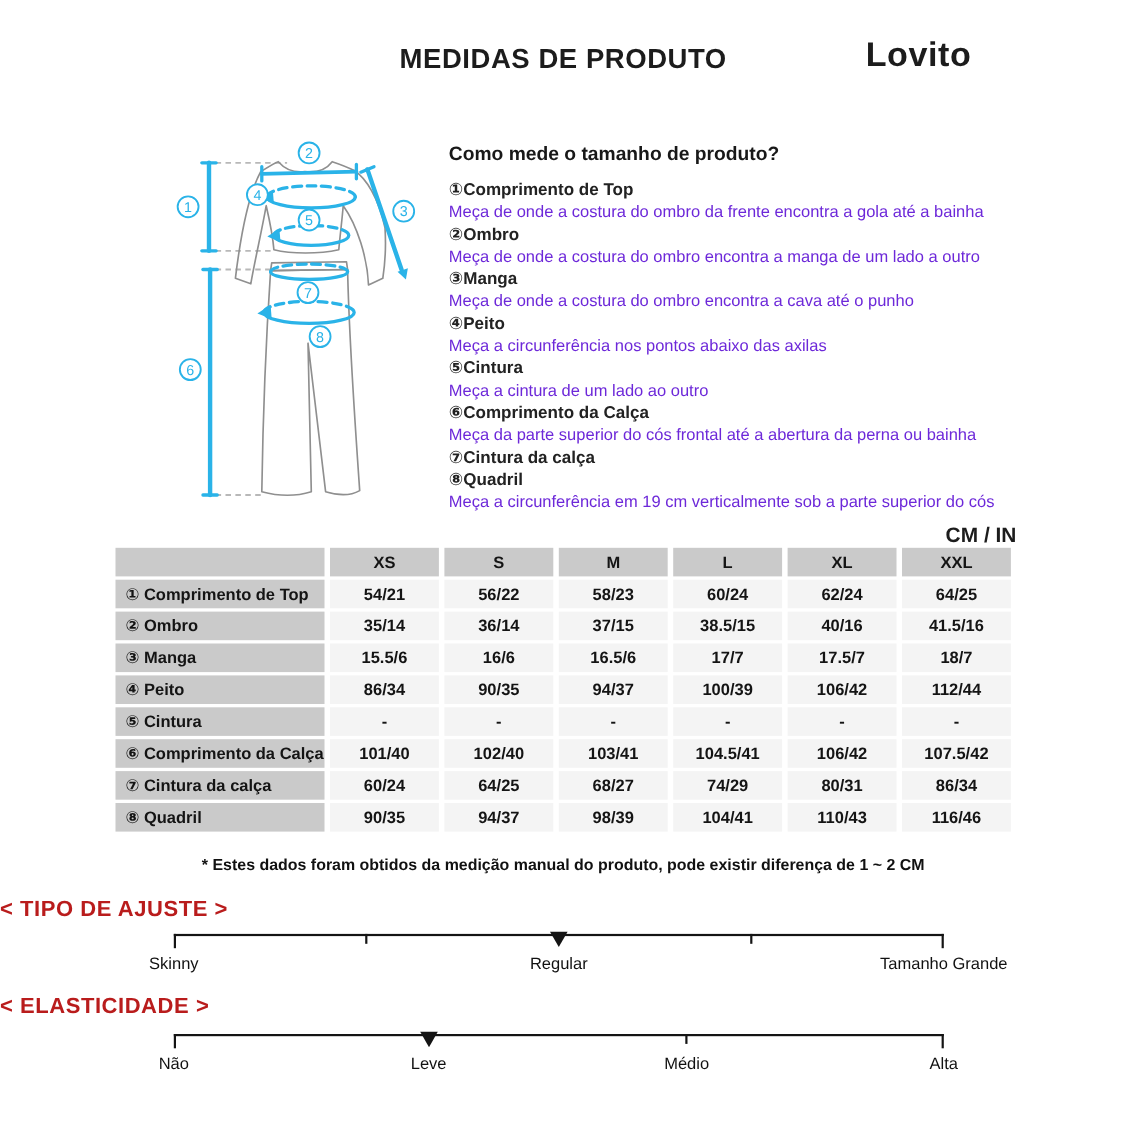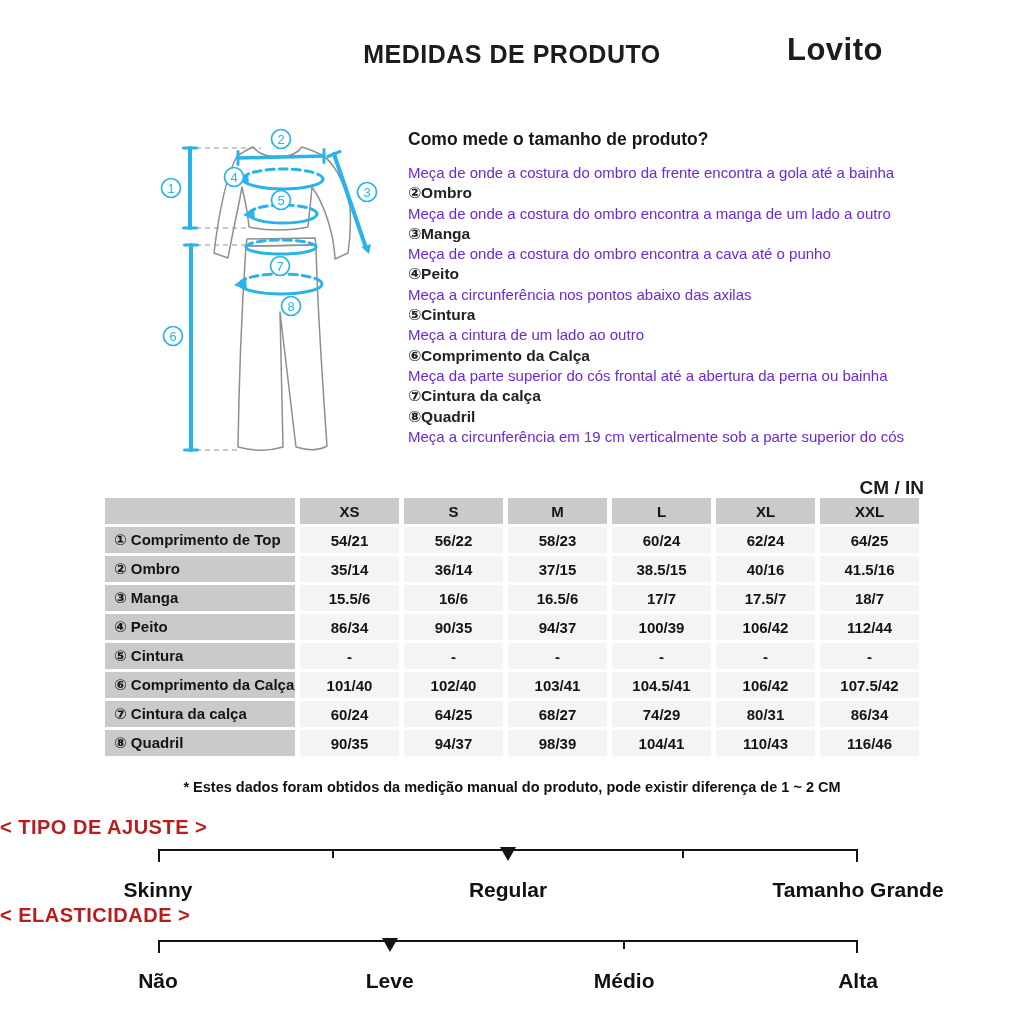--- a/index.html
+++ b/index.html
@@ -41,21 +41,21 @@
   .fit-title{top:816px;}
   .ela-title{top:904px;}
   .scale{left:158px;width:700px;height:2px;background:#141414;}
   .fit-scale{top:849px;}
   .ela-scale{top:940px;}
   .cap{position:absolute;width:2px;height:13px;top:0;background:#141414;}
   .cap.left{left:0;} .cap.right{right:0;}
   .tick{position:absolute;width:2px;height:9px;top:0;background:#141414;transform:translateX(-50%);}
   .marker{position:absolute;width:0;height:0;top:-2px;transform:translateX(-50%);
           border-left:8px solid transparent;border-right:8px solid transparent;border-top:14px solid #141414;}
-  .slabel{position:absolute;top:29px;transform:translateX(-50%);font-size:21px;font-weight:bold;white-space:nowrap;color:#111;}
+  .slabel{position:absolute;top:19px;transform:translateX(-50%);font-size:15px;font-weight:normal;white-space:nowrap;color:#111;}
 </style>
 </head>
 <body>
 
 <div class="abs page-title">MEDIDAS DE PRODUTO</div>
 <div class="abs brand-logo">Lovito</div>
 
 <svg class="abs diagram" width="250" height="345" viewBox="0 0 250 345" xmlns="http://www.w3.org/2000/svg">
 
   <path class="dash" d="M46 23 H111"></path>
@@ -167,20 +167,21 @@
     </g>
   <g>
       <circle class="cdot" cx="141" cy="181" r="9.5"></circle>
       <text class="cnum" x="141" y="185.5">8</text>
     </g>
 </svg>
 
 <div class="abs instructions">
   <h2>Como mede o tamanho de produto?</h2>
   <div>
+      <div class="ins-label">①Comprimento de Top</div>
       <div class="ins-desc">Meça de onde a costura do ombro da frente encontra a gola até a bainha</div>
       <div class="ins-label">②Ombro</div>
       <div class="ins-desc">Meça de onde a costura do ombro encontra a manga de um lado a outro</div>
       <div class="ins-label">③Manga</div>
       <div class="ins-desc">Meça de onde a costura do ombro encontra a cava até o punho</div>
       <div class="ins-label">④Peito</div>
       <div class="ins-desc">Meça a circunferência nos pontos abaixo das axilas</div>
       <div class="ins-label">⑤Cintura</div>
       <div class="ins-desc">Meça a cintura de um lado ao outro</div>
       <div class="ins-label">⑥Comprimento da Calça</div>

